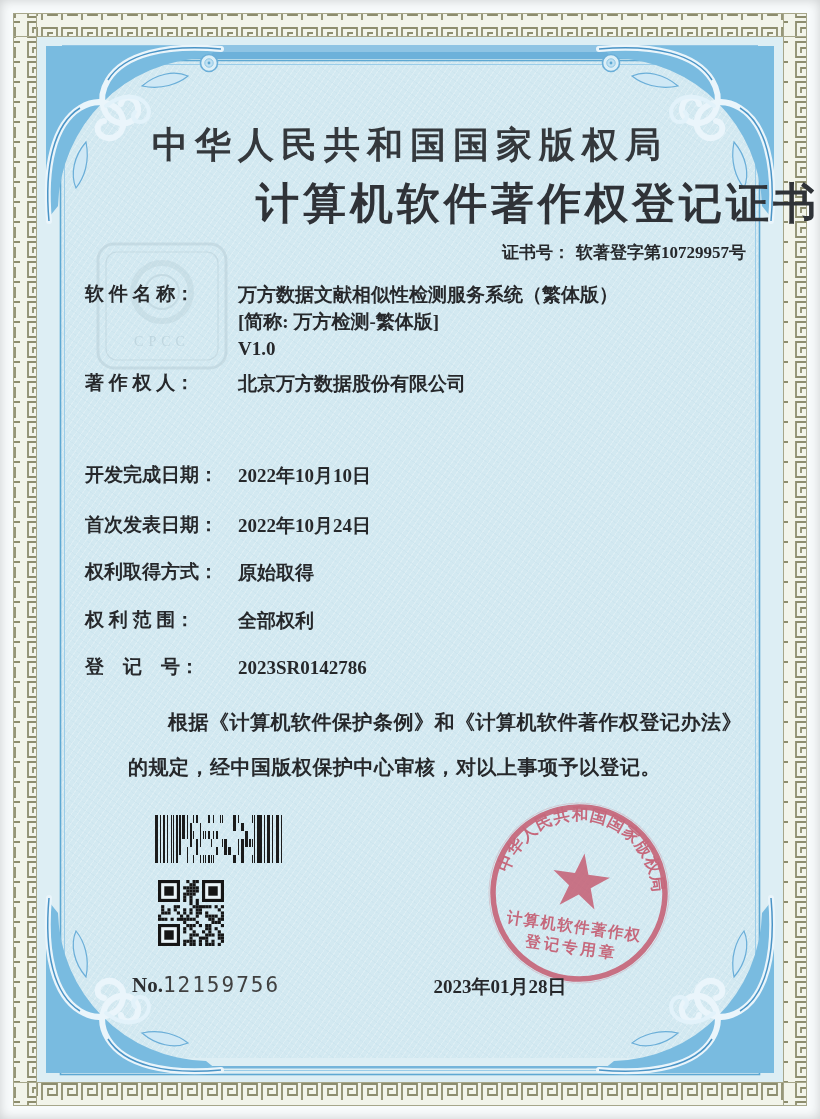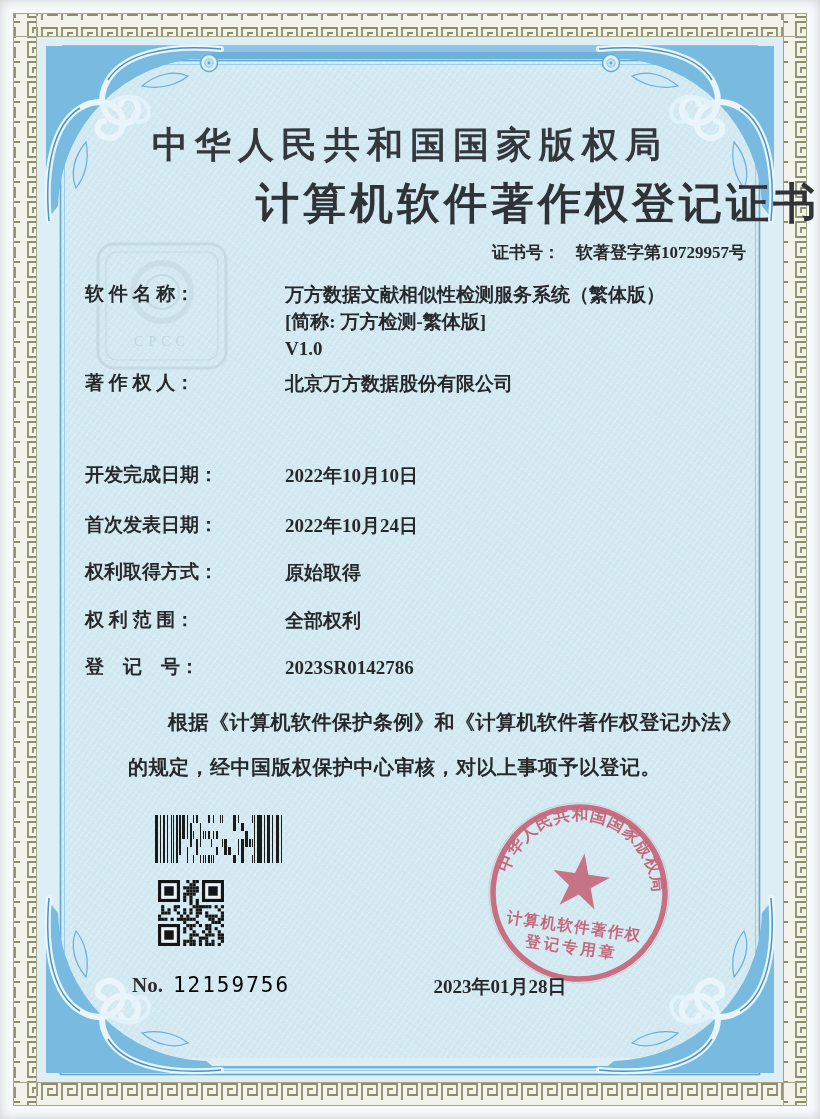--- a/index.html
+++ b/index.html
@@ -9,33 +9,33 @@
   .mat{position:absolute;inset:37px;background:#ddeef4;}
   .content-bg{position:absolute;inset:61px;background:#d3e9f1;
       background-image:repeating-linear-gradient(125deg, rgba(255,255,255,.22) 0 1px, rgba(255,255,255,0) 1px 5px),
                        repeating-linear-gradient(35deg, rgba(120,170,200,.05) 0 1px, rgba(255,255,255,0) 1px 6px);}
   svg.layer{position:absolute;left:0;top:0;}
   .authority{position:absolute;top:121px;left:0;right:0;text-align:center;
       font-size:36px;font-weight:700;letter-spacing:7px;color:#34383c;}
   .cert-title{position:absolute;top:175px;left:0;right:0;text-align:right;
       font-size:43px;font-weight:700;letter-spacing:4px;color:#2f3237;}
   .certno{position:absolute;top:241px;right:74px;font-size:17px;font-weight:700;color:#26282b;}
-  .certno .lbl{margin-right:16px;}
+  .certno .lbl{margin-right:6px;}
   .frow{position:absolute;left:85px;right:58px;display:flex;font-size:19px;font-weight:700;color:#26282b;}
   .flabel{width:153px;flex:none;white-space:pre;}
-  .fval{flex:1;margin-left:47px;}
+  .fval{flex:1;}
   .fval .line{line-height:27px;}
   .statement{position:absolute;top:700px;left:84px;right:70px;font-size:20px;font-weight:700;
       line-height:45px;text-indent:2em;color:#26282b;letter-spacing:.5px;margin-left:44px;}
   .barcode{position:absolute;left:155px;top:815px;}
   .qr{position:absolute;left:158px;top:880px;}
   .wm{position:absolute;left:94px;top:240px;}
   .serial{position:absolute;top:973px;left:132px;font-size:21px;font-weight:700;color:#2c2e31;}
-  .serial .num{color:#000000;font-family:"DejaVu Sans Mono",monospace;font-weight:400;
-      letter-spacing:2px;margin-left:10px;}
+  .serial .num{color:#404040;font-family:"DejaVu Sans Mono",monospace;font-weight:400;
+      letter-spacing:2px;}
   .issue-date{position:absolute;top:974px;left:395px;width:210px;text-align:center;
       font-size:19px;font-weight:700;color:#26282b;}
   .seal{position:absolute;left:462px;top:776px;width:234px;height:234px;opacity:.87;}
 </style>
 </head>
 <body>
 
 <div class="page">
   <div class="mat"></div>
   <div class="content-bg"></div>

